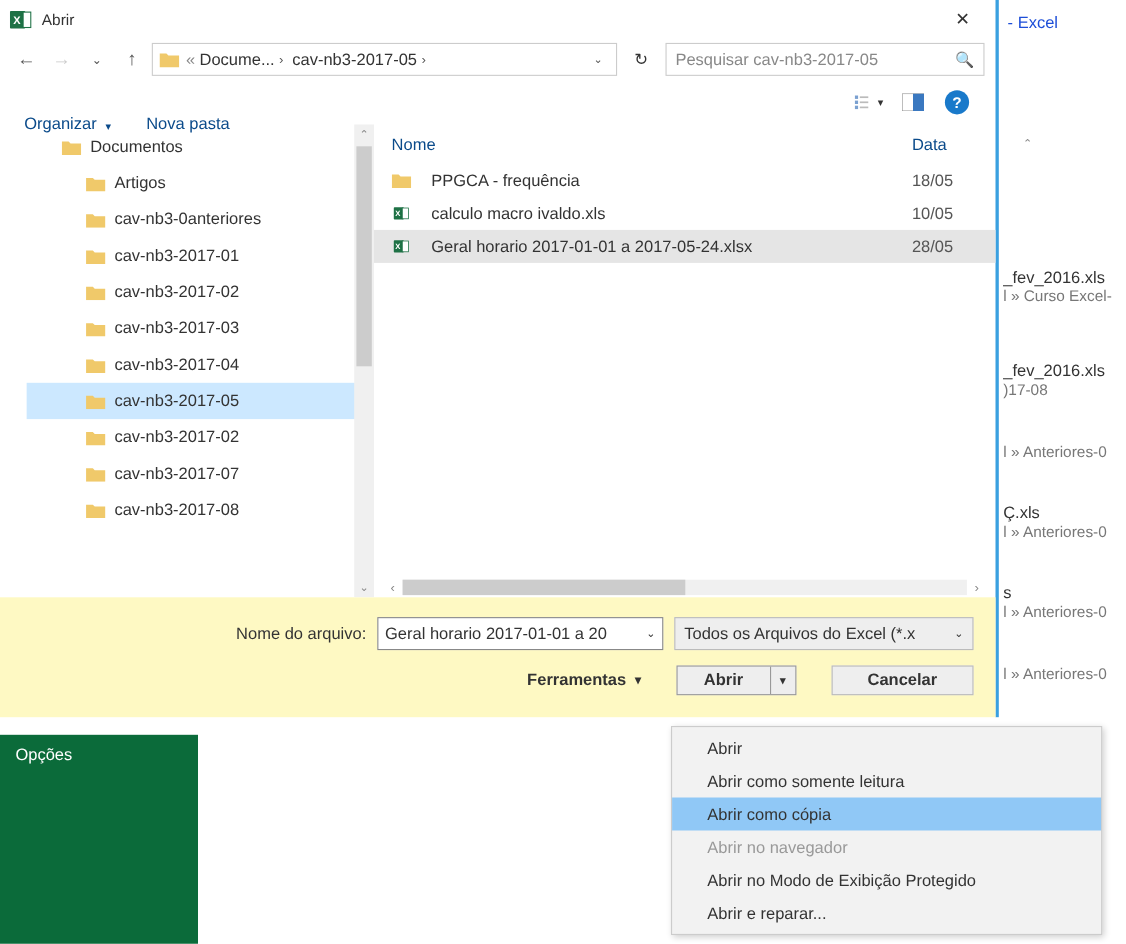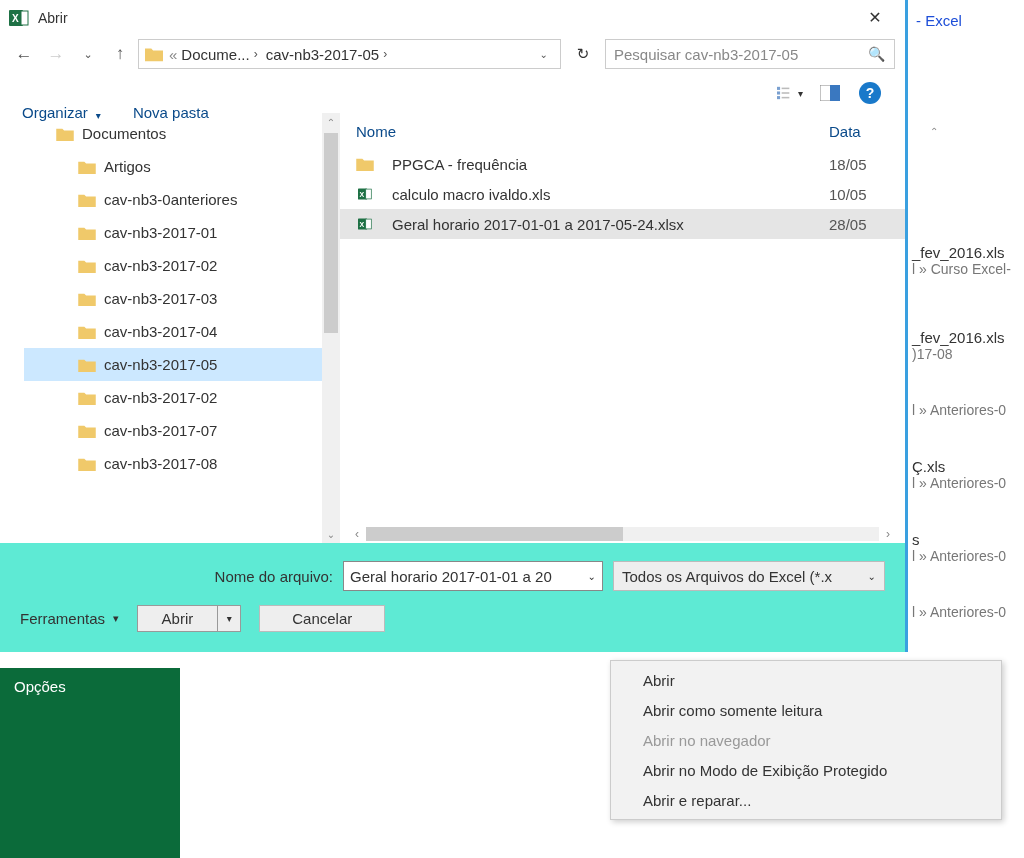--- a/index.html
+++ b/index.html
@@ -54,28 +54,28 @@
 .fl-row { display: flex; align-items: center; height: 30px; padding: 0 16px; cursor: pointer; }
 .fl-row.selected { background: #e5e5e5; }
 .fl-row-name { flex: 1; display: flex; align-items: center; gap: 10px; }
 .fl-row-date { width: 60px; color: #555; }
 .fl-scroll-h { position: absolute; bottom: 0; left: 8px; right: 8px; height: 18px; display:flex; align-items:center; }
 .fl-scroll-h .hs-arrow{ width:18px; text-align:center; font-size:12px; color:#888; }
 .fl-scroll-h .hs-track{ flex:1; background:#f0f0f0; height:14px; position:relative; }
 .fl-scroll-h .hs-thumb{ position:absolute; left:0; width:50%; height:100%; background:#ccc; }
 
 
-.bottom { background: #5eead4; padding: 18px 20px 20px 20px; }
+.bottom { background: #fef9c3; padding: 18px 20px 20px 20px; }
 .row1 { display: flex; align-items: center; gap: 10px; margin-bottom: 14px; }
 .row1 .lbl { margin-left: auto; }
 .filename-input { width: 260px; height: 30px; border: 1px solid #888; padding: 0 6px; display: flex; align-items: center; background: #fff; }
 .filename-input .caret { margin-left: auto; font-size: 10px; }
 .filter-select { width: 272px; height: 30px; border: 1px solid #bbb; background: #eee; display: flex; align-items: center; padding: 0 8px; }
 .filter-select .caret { margin-left: auto; font-size: 10px; }
-.row2 { display: flex; align-items: center; justify-content: flex-start; gap: 18px; }
+.row2 { display: flex; align-items: center; justify-content: flex-end; gap: 32px; font-weight: bold; }
 .tools { display: flex; align-items: center; gap: 8px; cursor: pointer; }
 .btn-split { display: flex; border: 1px solid #999; background: #eee; }
 .btn-split .main { padding: 4px 24px; border-right: 1px solid #999; cursor: pointer; text-align: center; }
 .btn-split .drop { width: 22px; display: flex; align-items: center; justify-content: center; cursor: pointer; font-size: 10px; }
 .btn { border: 1px solid #bbb; background: #eee; padding: 4px 32px; cursor: pointer; }
 
 
 .dropdown-menu { position: absolute; top: 660px; left: 610px; width: 392px; background: #f2f2f2; border: 1px solid #ccc; box-shadow: 2px 2px 6px rgba(0,0,0,0.2); z-index: 50; padding: 4px 0; }
 .menu-item { height: 30px; display: flex; align-items: center; padding: 0 32px; cursor: pointer; }
 .menu-item.highlight { background: #90c8f6; }
@@ -355,16 +355,17 @@
         <span class="drop">▾</span>
       </div>
       <div class="btn">Cancelar</div>
     </div>
   </div>
 </div>
 
 <div class="dropdown-menu" id="open-menu">
     <div class="menu-item">Abrir</div>
     <div class="menu-item">Abrir como somente leitura</div>
+    <div class="menu-item highlight">Abrir como cópia</div>
     <div class="menu-item disabled">Abrir no navegador</div>
     <div class="menu-item">Abrir no Modo de Exibição Protegido</div>
     <div class="menu-item">Abrir e reparar...</div>
   </div>
 
 </body></html>

